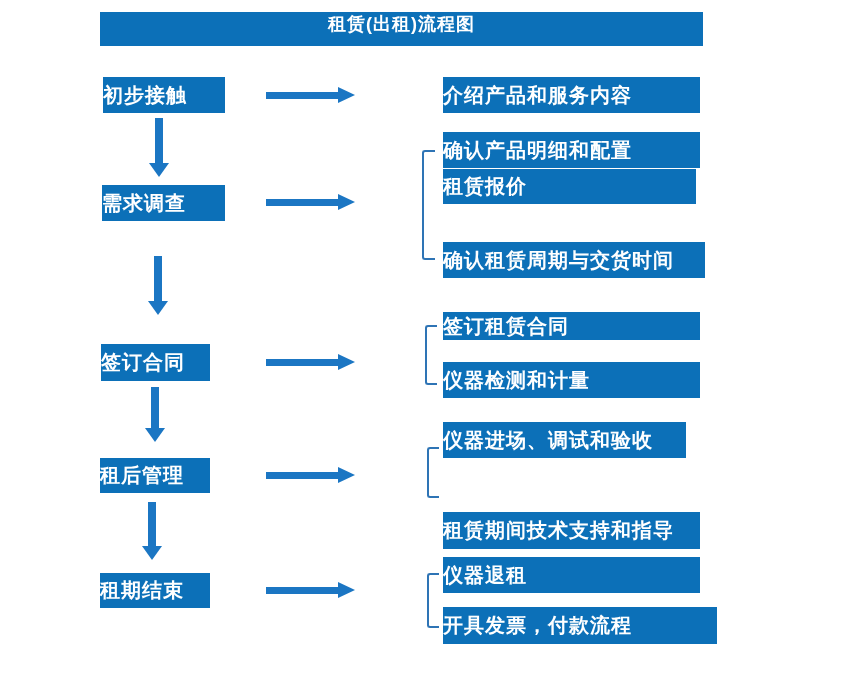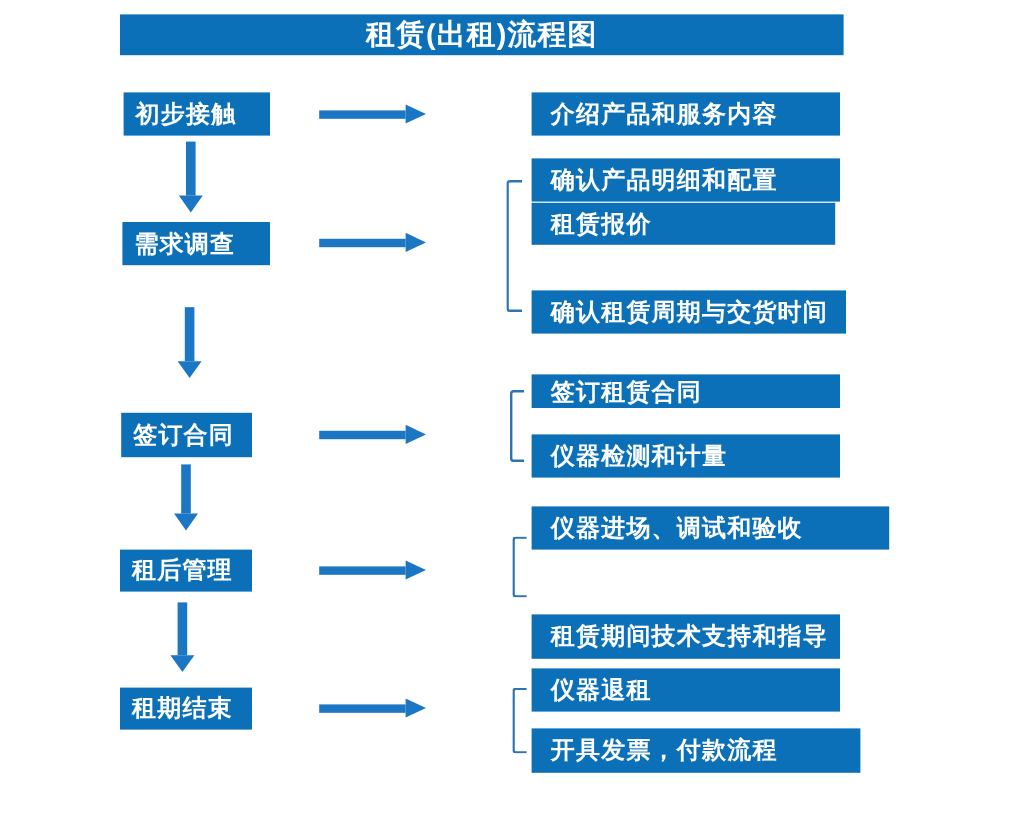--- a/index.html
+++ b/index.html
@@ -3,29 +3,29 @@
 <meta charset="utf-8">
 <style>
   html,body{margin:0;padding:0;background:#ffffff;}
   #stage{
     position:relative;width:844px;height:688px;background:#ffffff;overflow:hidden;
     font-family:"Liberation Sans",sans-serif;
   }
   .fill{background:var(--box,#0C70B8);color:#ffffff;font-weight:bold;}
   .titlebar{
     position:absolute;left:100px;top:12px;width:603px;height:34px;
-    display:flex;align-items:center;justify-content:center;
-    font-size:24px;letter-spacing:1px;
+    display:flex;justify-content:center;
+    font-size:18px;letter-spacing:1px;
   }
   .box{
     position:absolute;display:flex;align-items:center;
     font-size:20px;letter-spacing:1px;box-sizing:border-box;
-    padding-left:10px;white-space:nowrap;overflow:hidden;
+    white-space:nowrap;overflow:hidden;
   }
-  .rbox{padding-left:16px;}
+  .rbox{padding-left:0;}
   
   .harrow{position:absolute;width:72px;height:7px;background:var(--arrow,#1B76C3);}
   .harrow::after{
     content:"";position:absolute;left:72px;top:-5px;
     border-left:17px solid var(--arrow,#1B76C3);
     border-top:8.5px solid transparent;border-bottom:8.5px solid transparent;
   }
   
   .varrow{position:absolute;width:8px;background:var(--arrow,#1B76C3);}
   .varrow::after{
@@ -75,19 +75,19 @@
 
   <div class="box rbox fill" style="left:443px;top:77px;width:257px;height:36px">介绍产品和服务内容</div>
 
   <div class="box rbox fill" style="left:443px;top:132px;width:257px;height:36px">确认产品明细和配置</div>
   <div class="box rbox fill" style="left:443px;top:169px;width:253px;height:35px">租赁报价</div>
   <div class="box rbox fill" style="left:443px;top:242px;width:262px;height:36px">确认租赁周期与交货时间</div>
 
   <div class="box rbox fill" style="left:443px;top:312px;width:257px;height:28px">签订租赁合同</div>
   <div class="box rbox fill" style="left:443px;top:362px;width:257px;height:36px">仪器检测和计量</div>
 
-  <div class="box rbox fill" style="left:443px;top:422px;width:298px;height:36px">仪器进场、调试和验收</div>
+  <div class="box rbox fill" style="left:443px;top:422px;width:243px;height:36px">仪器进场、调试和验收</div>
   <div class="box rbox fill" style="left:443px;top:512px;width:257px;height:37px">租赁期间技术支持和指导</div>
 
   <div class="box rbox fill" style="left:443px;top:557px;width:257px;height:36px">仪器退租</div>
   <div class="box rbox fill" style="left:443px;top:607px;width:274px;height:37px">开具发票，付款流程</div>
 
 </div>
 
 </body></html>

